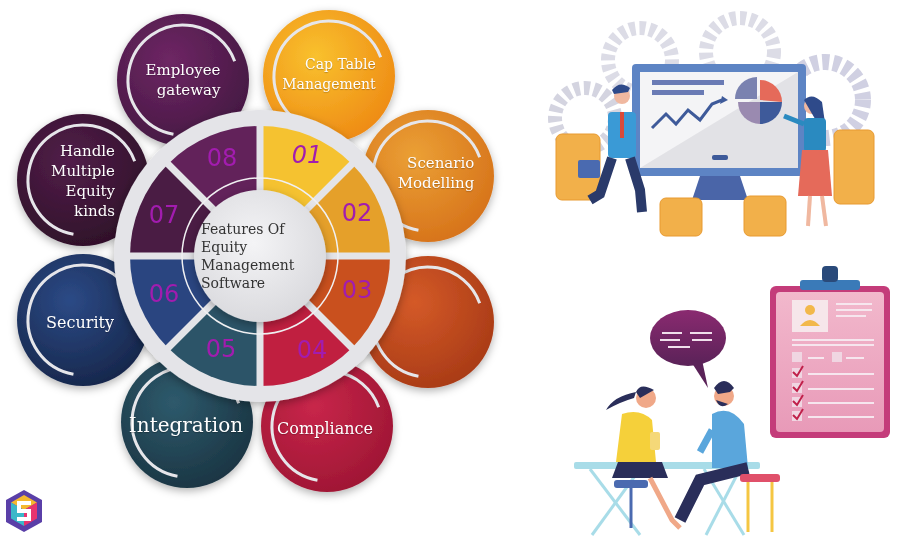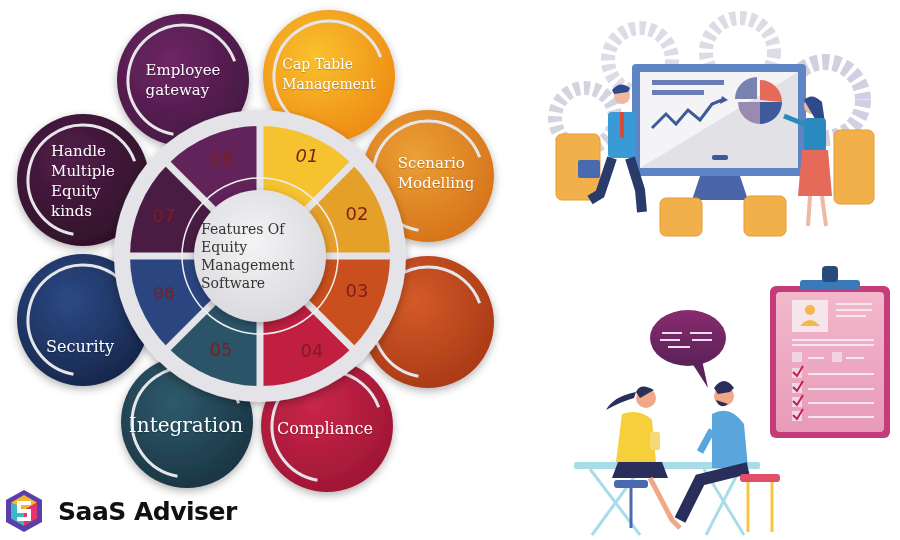--- a/index.html
+++ b/index.html
@@ -1,19 +1,19 @@
 <!DOCTYPE html>
 <html><head>
   <meta charset="utf-8">
   <style>
     html, body { margin: 0; padding: 0; background: #ffffff; }
     body { width: 900px; height: 540px; position: relative; overflow: hidden; font-family: "DejaVu Serif", serif; }
     .canvas { position: absolute; left: 0; top: 0; width: 900px; height: 540px; }
-    .petal-label { position: absolute; color: #ffffff; font-family: "DejaVu Serif", serif; font-size: 15px; line-height: 20px; text-align: left; transform: translate(-50%, -50%); white-space: pre-line; text-shadow: 0 1px 1px rgba(0,0,0,0.25); }
-    .num-label { position: absolute; color: #7f1d1d; font-family: "DejaVu Sans", sans-serif; font-size: 18px; transform: translate(-50%, -50%); }
+    .petal-label { position: absolute; color: #ffffff; font-family: "DejaVu Serif", serif; font-size: 15px; line-height: 20px; text-align: right; transform: translate(-50%, -50%); white-space: pre-line; text-shadow: 0 1px 1px rgba(0,0,0,0.25); }
+    .num-label { position: absolute; color: #a21caf; font-family: "DejaVu Sans", sans-serif; font-size: 24px; transform: translate(-50%, -50%); }
     .center-label { position: absolute; left: 260px; top: 256px; transform: translate(-50%, -50%); width: 118px; text-align: left; color: #333333; font-family: "DejaVu Serif", serif; font-size: 14px; line-height: 18px; white-space: pre-line; }
     .logo-text { position: absolute; left: 58px; top: 497px; font-family: "DejaVu Sans", sans-serif; font-weight: bold; font-size: 25px; color: #111111; letter-spacing: -0.5px; }
   </style>
 </head>
 <body>
 
 <div class="canvas">
 
   <svg width="900" height="540" viewBox="0 0 900 540" style="position:absolute;left:0;top:0">
     <defs>
@@ -265,34 +265,33 @@
   </svg>
 
   <div class="petal-label" style="left:183px;top:80px;">Employee
 gateway</div>
   <div class="petal-label" style="left:329px;top:74px;font-size:14px;">Cap Table
 Management</div>
   <div class="petal-label" style="left:436px;top:173px;">Scenario
 Modelling</div>
   <div class="petal-label" style="left:325px;top:429px;font-size:16px;">Compliance</div>
   <div class="petal-label" style="left:186px;top:425px;font-size:20px;">Integration</div>
-  <div class="petal-label" style="left:80px;top:323px;font-size:16px;margin-top:24px;">Security</div>
+  <div class="petal-label" style="left:80px;top:323px;font-size:16px;">Security</div>
   <div class="petal-label" style="left:83px;top:181px;">Handle
 Multiple
 Equity
 kinds</div>
 
   <div class="num-label" style="left:307px;top:155px;font-style:italic;">01</div>
   <div class="num-label" style="left:357px;top:213px;">02</div>
   <div class="num-label" style="left:357px;top:290px;text-align:right;">03</div>
   <div class="num-label" style="left:300px;top:350px;margin-left:12px;">04</div>
   <div class="num-label" style="left:221px;top:349px;">05</div>
-  <div class="num-label" style="left:164px;top:294px;font-family:Liberation Mono, monospace;">06</div>
+  <div class="num-label" style="left:164px;top:294px;">06</div>
   <div class="num-label" style="left:164px;top:215px;">07</div>
   <div class="num-label" style="left:222px;top:158px;">08</div>
 
   <div class="center-label">Features Of
 Equity
 Management
 Software</div>
 
-  <div class="logo-text">SaaS Adviser</div>
 </div>
 
 </body></html>

